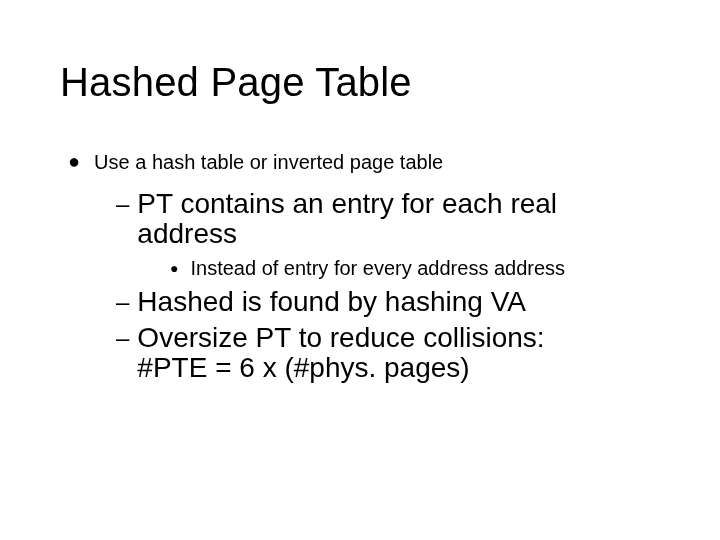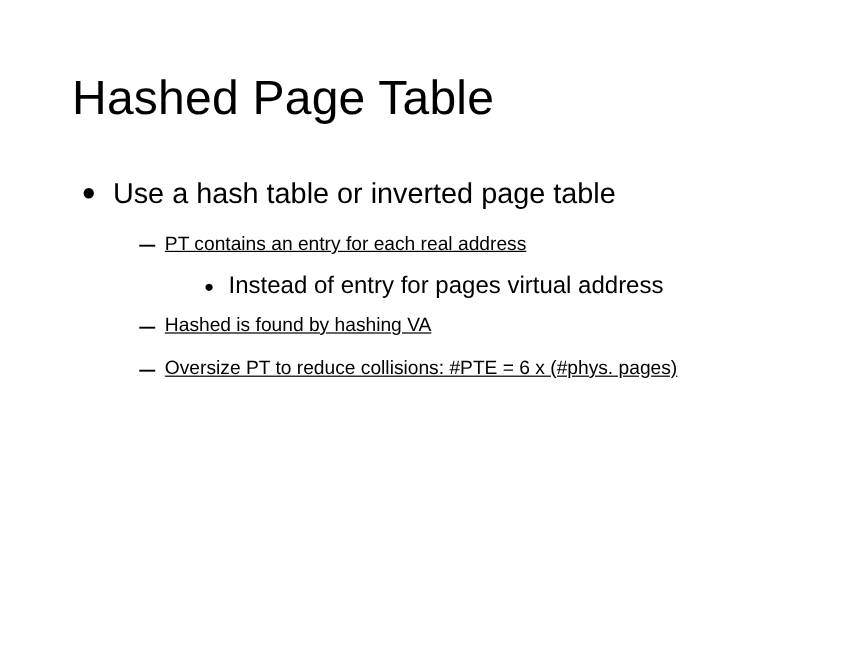--- a/index.html
+++ b/index.html
@@ -28,39 +28,38 @@
     align-items: flex-start;
     margin-left: 8px;
     margin-bottom: 10px;
   }
   .bullet-l1 .dot {
     font-size: 20px;
     line-height: 32px;
     margin-right: 14px;
   }
   .bullet-l1 .text {
-    font-size: 24px;
+    font-size: 20px;
     line-height: 34px;
   }
   .bullet-l2 {
     display: flex;
     align-items: flex-start;
     margin-left: 56px;
     margin-bottom: 6px;
   }
   .bullet-l2 .dash {
     font-size: 24px;
     line-height: 30px;
     margin-right: 8px;
   }
   .bullet-l2 .text {
-    font-size: 16px;
+    font-size: 28px;
     line-height: 30px;
     max-width: 540px;
-    text-decoration: underline;
   }
   .bullet-l3 {
     display: flex;
     align-items: flex-start;
     margin-left: 110px;
     margin-bottom: 6px;
   }
   .bullet-l3 .dot {
     font-size: 14px;
     line-height: 26px;
@@ -83,21 +82,21 @@
     <span class="text">Use a hash table or inverted page table</span>
   </div>
 
   <div class="bullet-l2">
     <span class="dash">–</span>
     <span class="text">PT contains an entry for each real address</span>
   </div>
 
   <div class="bullet-l3">
     <span class="dot">●</span>
-    <span class="text">Instead of entry for pages virtual address</span>
+    <span class="text">Instead of entry for every address address</span>
   </div>
 
   <div class="bullet-l2">
     <span class="dash">–</span>
     <span class="text">Hashed is found by hashing VA</span>
   </div>
 
   <div class="bullet-l2">
     <span class="dash">–</span>
     <span class="text">Oversize PT to reduce collisions: #PTE = 6 x (#phys. pages)</span>

